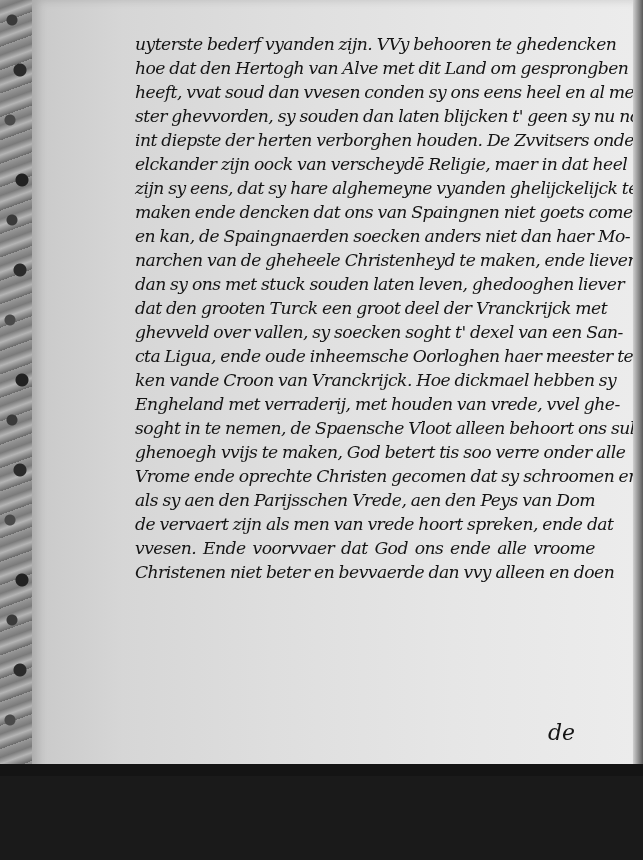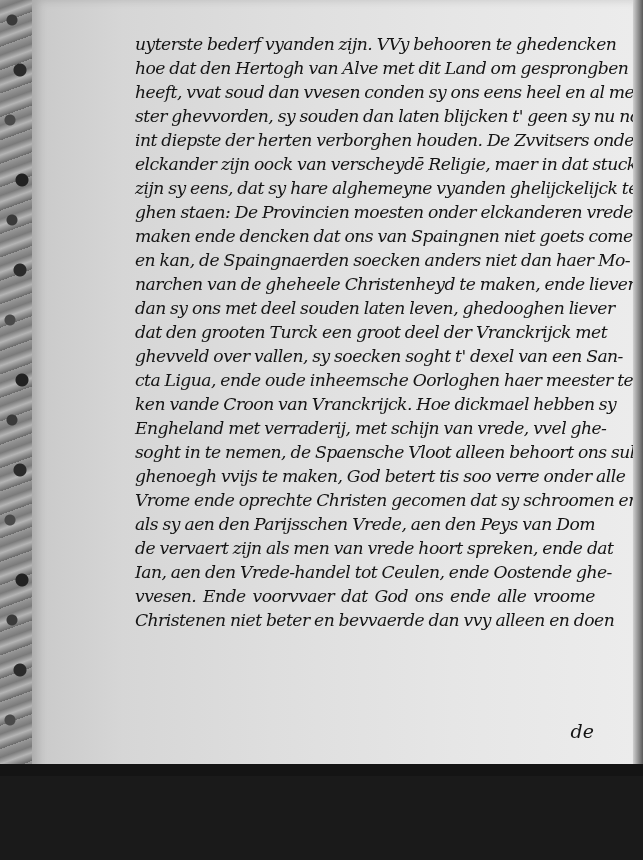--- a/index.html
+++ b/index.html
@@ -83,61 +83,59 @@
     }
     .line {
       display: block;
       white-space: nowrap;
       height: 24px;
       text-align: justify;
       text-align-last: justify;
     }
     .catchword-row {
       position: absolute;
-      right: 49px;
+      right: 68px;
       top: 720px;
       font-family: "DejaVu Serif", serif;
       font-style: italic;
-      font-size: 19px;
+      font-size: 22px;
       color: #141414;
     }
   </style>
 </head>
 <body>
 
 <div class="scan">
   <div class="binding-dark"></div>
   <div class="binding"></div>
 
   <div class="page"></div>
 
   <div class="text-block">
     <span class="line">uyterste bederf vyanden zijn. VVy behooren te ghedencken</span>
     <span class="line">hoe dat den Hertogh van Alve met dit Land om gesprongben</span>
     <span class="line">heeft, vvat soud dan vvesen conden sy ons eens heel en al mee-</span>
     <span class="line">ster ghevvorden, sy souden dan laten blijcken t' geen sy nu noch</span>
     <span class="line">int diepste der herten verborghen houden. De Zvvitsers onder</span>
-    <span class="line">elckander zijn oock van verscheydē Religie, maer in dat stuck</span>
+    <span class="line">elckander zijn oock van verscheydē Religie, maer in dat heel</span>
     <span class="line">zijn sy eens, dat sy hare alghemeyne vyanden ghelijckelijck te-</span>
-    <span class="line">ghen staen: De Provincien moesten onder elckanderen vrede</span>
     <span class="line">maken ende dencken dat ons van Spaingnen niet goets comen</span>
     <span class="line">en kan, de Spaingnaerden soecken anders niet dan haer Mo-</span>
     <span class="line">narchen van de gheheele Christenheyd te maken, ende liever</span>
-    <span class="line">dan sy ons met deel souden laten leven, ghedooghen liever</span>
+    <span class="line">dan sy ons met stuck souden laten leven, ghedooghen liever</span>
     <span class="line">dat den grooten Turck een groot deel der Vranckrijck met</span>
     <span class="line">ghevveld over vallen, sy soecken soght t' dexel van een San-</span>
     <span class="line">cta Ligua, ende oude inheemsche Oorloghen haer meester te ma-</span>
     <span class="line">ken vande Croon van Vranckrijck. Hoe dickmael hebben sy</span>
-    <span class="line">Engheland met verraderij, met schijn van vrede, vvel ghe-</span>
+    <span class="line">Engheland met verraderij, met houden van vrede, vvel ghe-</span>
     <span class="line">soght in te nemen, de Spaensche Vloot alleen behoort ons sulcx</span>
     <span class="line">ghenoegh vvijs te maken, God betert tis soo verre onder alle</span>
     <span class="line">Vrome ende oprechte Christen gecomen dat sy schroomen en-</span>
     <span class="line">als sy aen den Parijsschen Vrede, aen den Peys van Dom</span>
     <span class="line">de vervaert zijn als men van vrede hoort spreken, ende dat</span>
-    <span class="line">Ian, aen den Vrede-handel tot Ceulen, ende Oostende ghe-</span>
     <span class="line">vvesen. Ende voorvvaer dat God ons ende alle vroome</span>
     <span class="line">Christenen niet beter en bevvaerde dan vvy alleen en doen</span>
   </div>
 
   <div class="catchword-row">de</div>
 
   <div class="page-right-edge"></div>
   <div class="bottom-edge"></div>
 </div>
 

